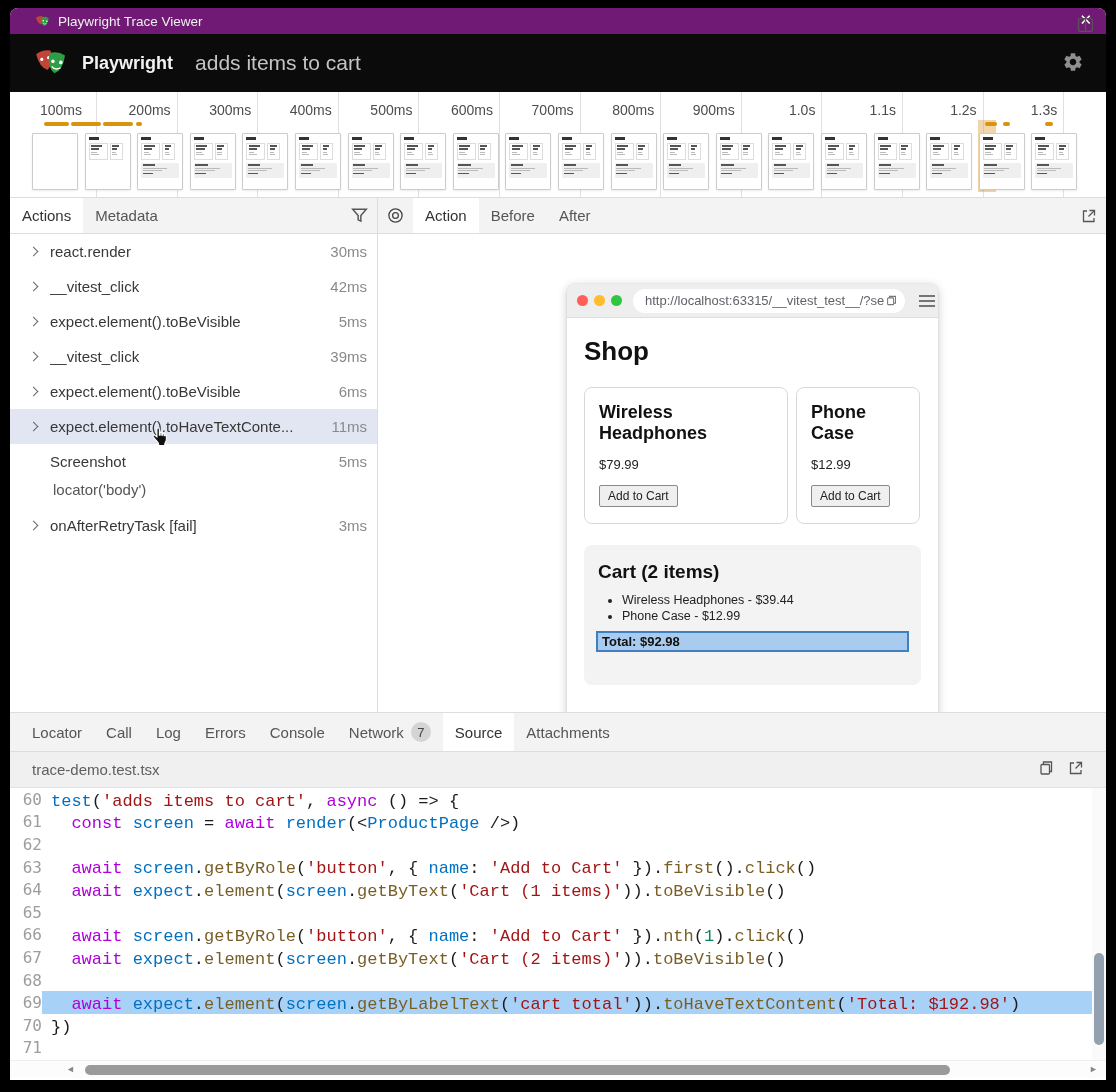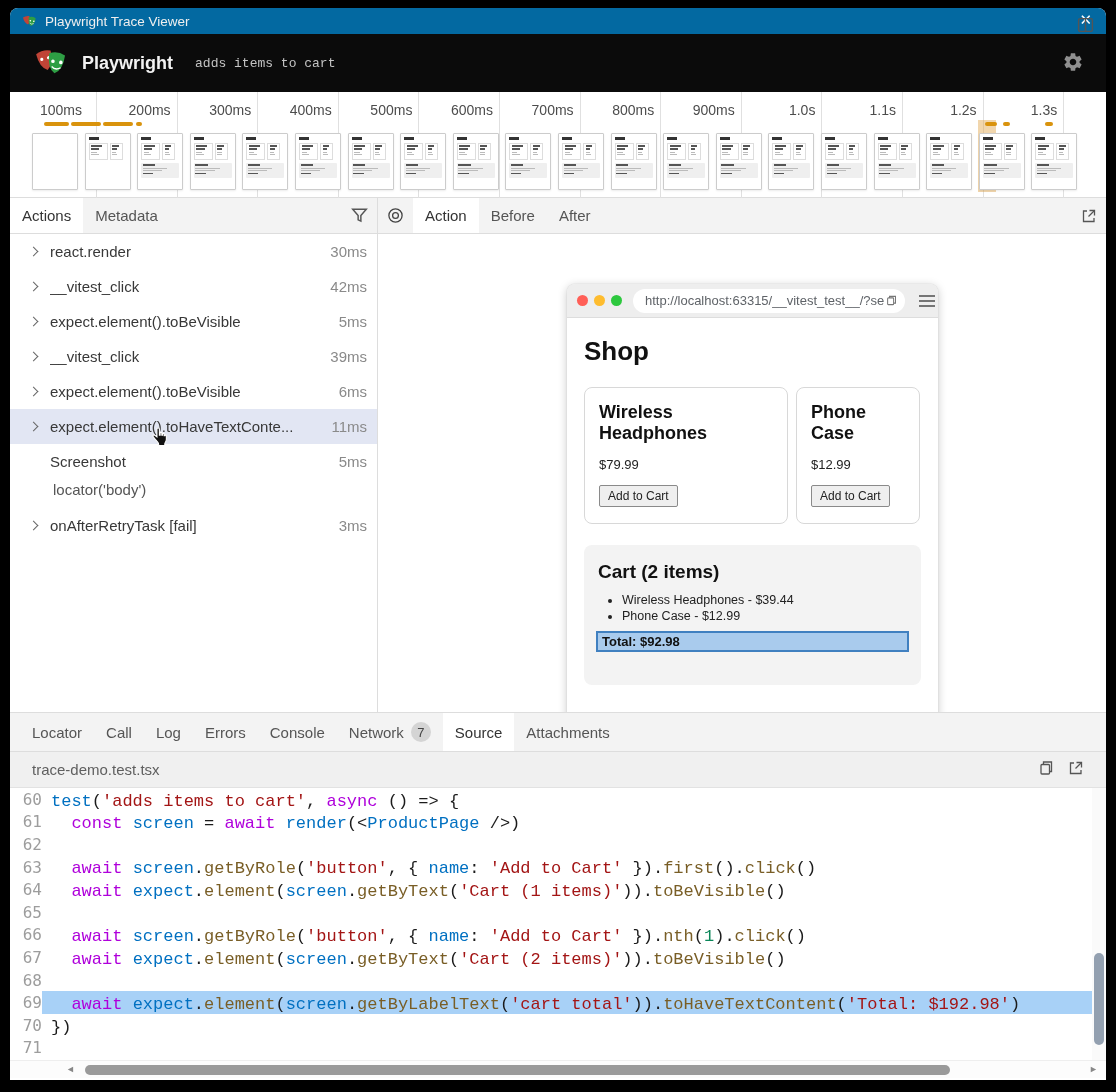--- a/index.html
+++ b/index.html
@@ -1,27 +1,27 @@
 <!DOCTYPE html>
 <html><head>
 <meta charset="utf-8">
 <style>
   * { margin:0; padding:0; box-sizing:border-box; }
   html,body { width:1116px; height:1092px; background:#000; font-family:"Liberation Sans",sans-serif; overflow:hidden; }
   .window { position:absolute; left:10px; top:8px; width:1096px; height:1072px; background:#fff; border-radius:8px 8px 0 0; overflow:hidden; }
 
   
-  .titlebar { position:absolute; left:0; top:0; width:100%; height:26px; background:#0369a1; display:flex; align-items:center; padding:0 12px; }
+  .titlebar { position:absolute; left:0; top:0; width:100%; height:26px; background:#701a75; display:flex; align-items:center; padding:0 25px; }
   .titlebar .tb-title { color:#efefef; font-size:13.5px; margin-left:8px; }
   .tb-close { position:absolute; right:14px; top:3px; color:#fff; font-size:15px; cursor:default; }
 
   
   .header { position:absolute; left:0; top:26px; width:100%; height:58px; background:#0b0b0b; display:flex; align-items:center; padding:0 24px; }
   .hdr-app { color:#f2f2f2; font-size:18px; font-weight:bold; margin-left:14px; }
-  .hdr-test { color:#c4c4c4; font-size:13px; margin-left:22px;font-family:Liberation Mono, monospace; }
+  .hdr-test { color:#c4c4c4; font-size:21px; margin-left:22px; }
   .hdr-gear { position:absolute; right:22px; top:17px; }
 
   
   .timeline { position:absolute; left:0; top:84px; width:100%; height:106px; background:#fff; border-bottom:1px solid #ddd; }
   .tl-grid { position:absolute; top:0; width:1px; height:106px; background:#e0e0e0; }
   .tl-label { position:absolute; top:10px; width:72px; text-align:right; font-size:14px; color:#4c4c4c; }
   .tl-bar { position:absolute; top:30px; height:4px; border-radius:2px; background:#d9930d; }
   .tl-band { position:absolute; top:28px; height:72px; background:rgba(224,164,74,0.45); }
   .thumb { position:absolute; top:41px; width:46px; height:57px; background:#fff; border:1px solid #ccc; border-radius:1px; box-shadow:0 1px 2px rgba(0,0,0,0.08); padding:3px; overflow:hidden; }
   .th-title { width:10px; height:2.5px; background:#333; margin-bottom:3px; }

